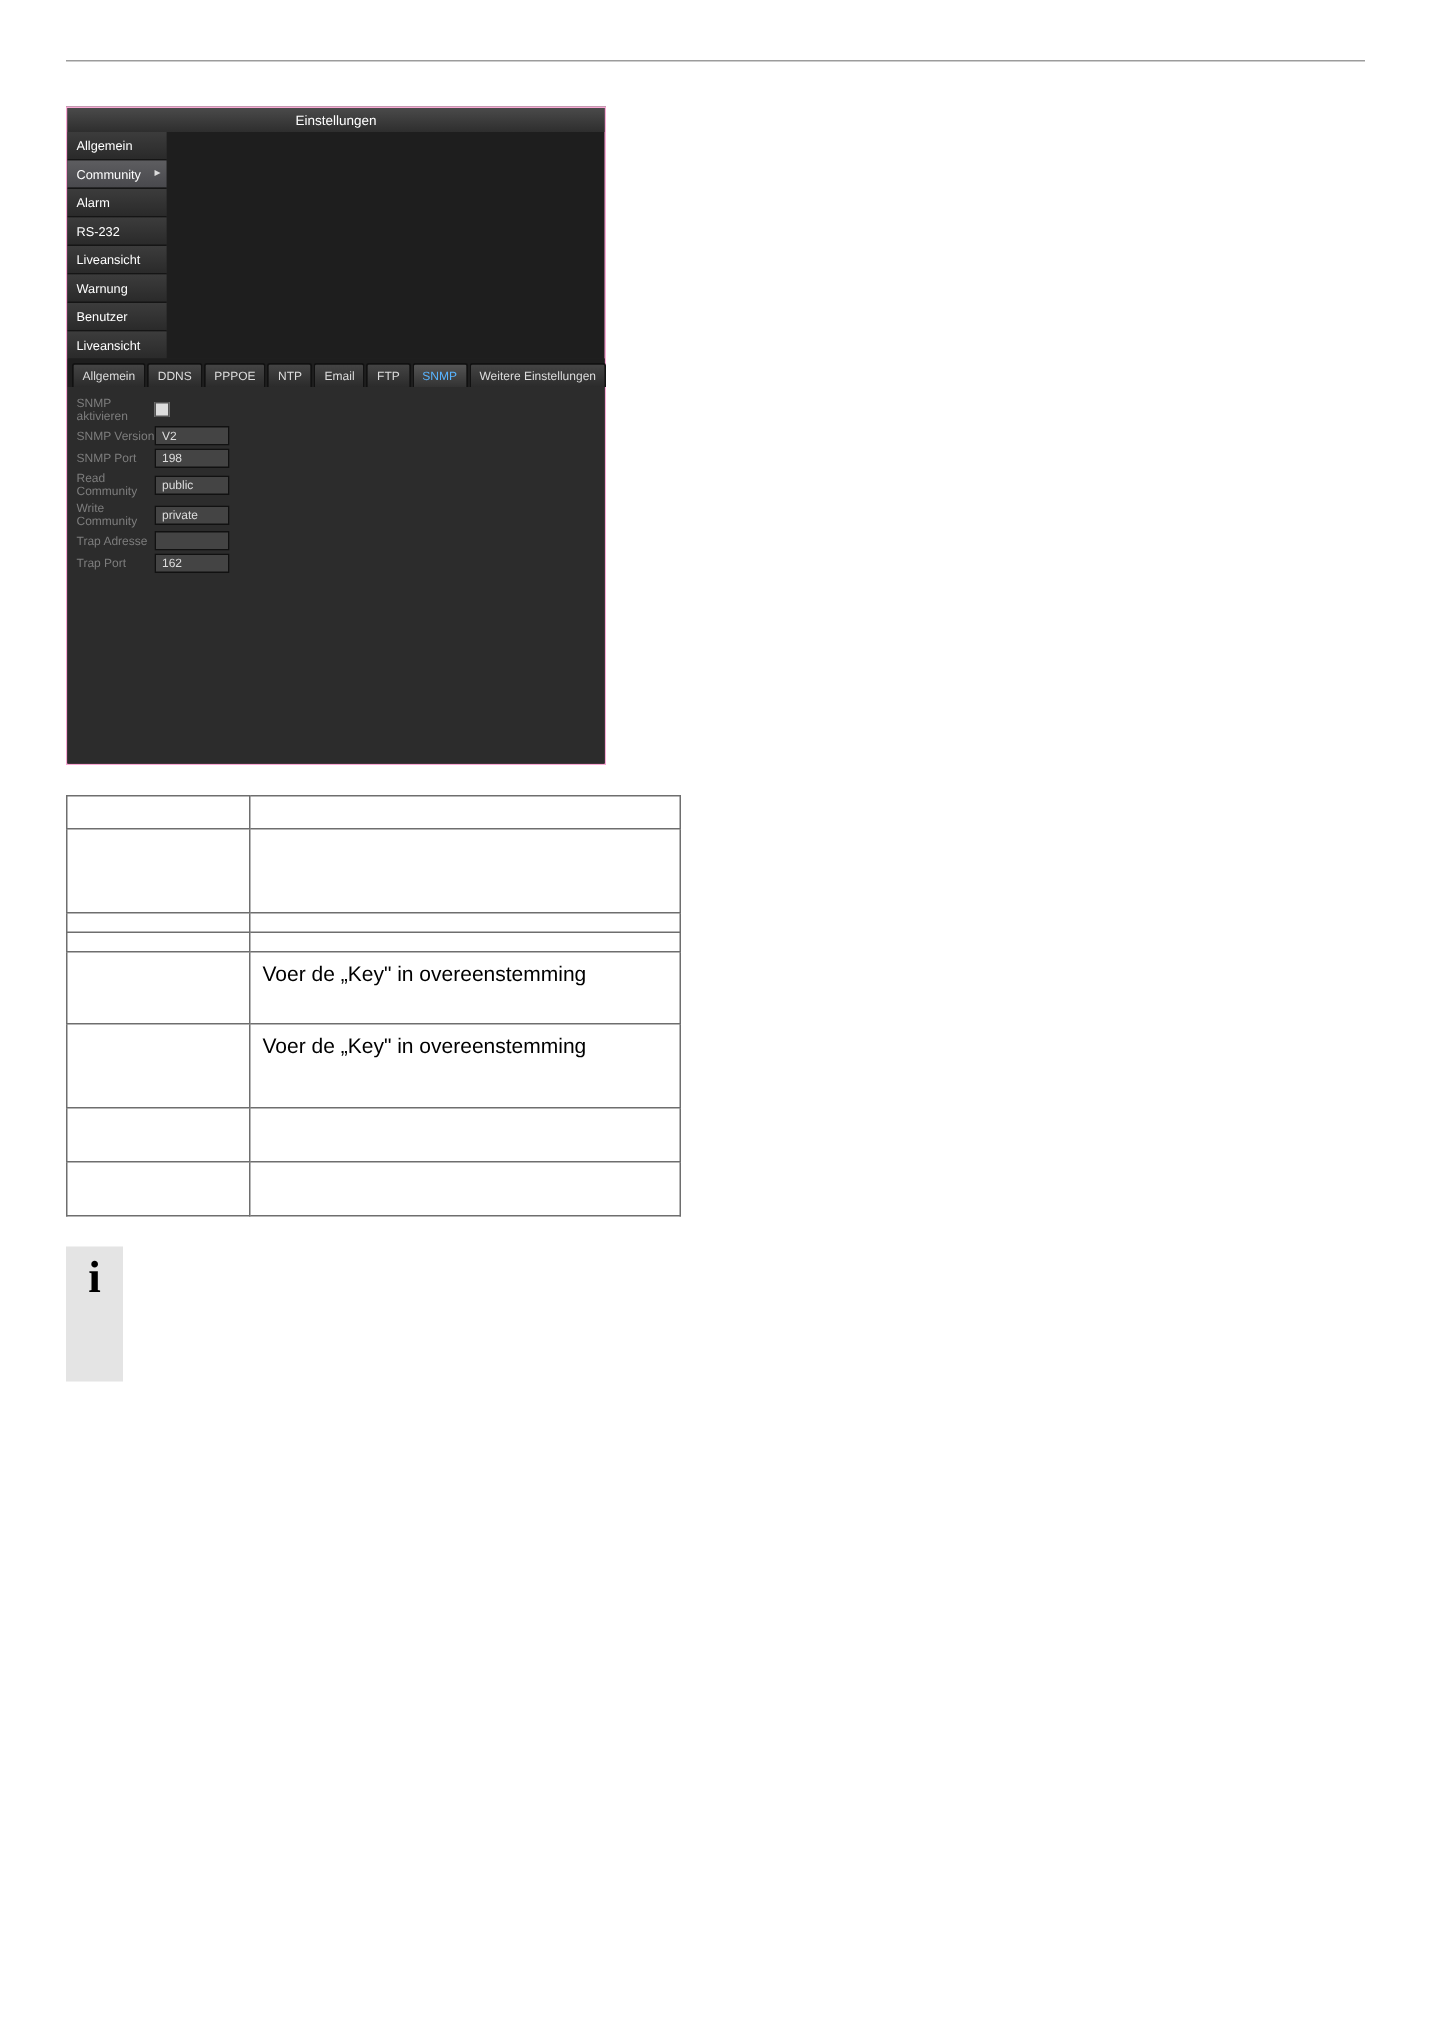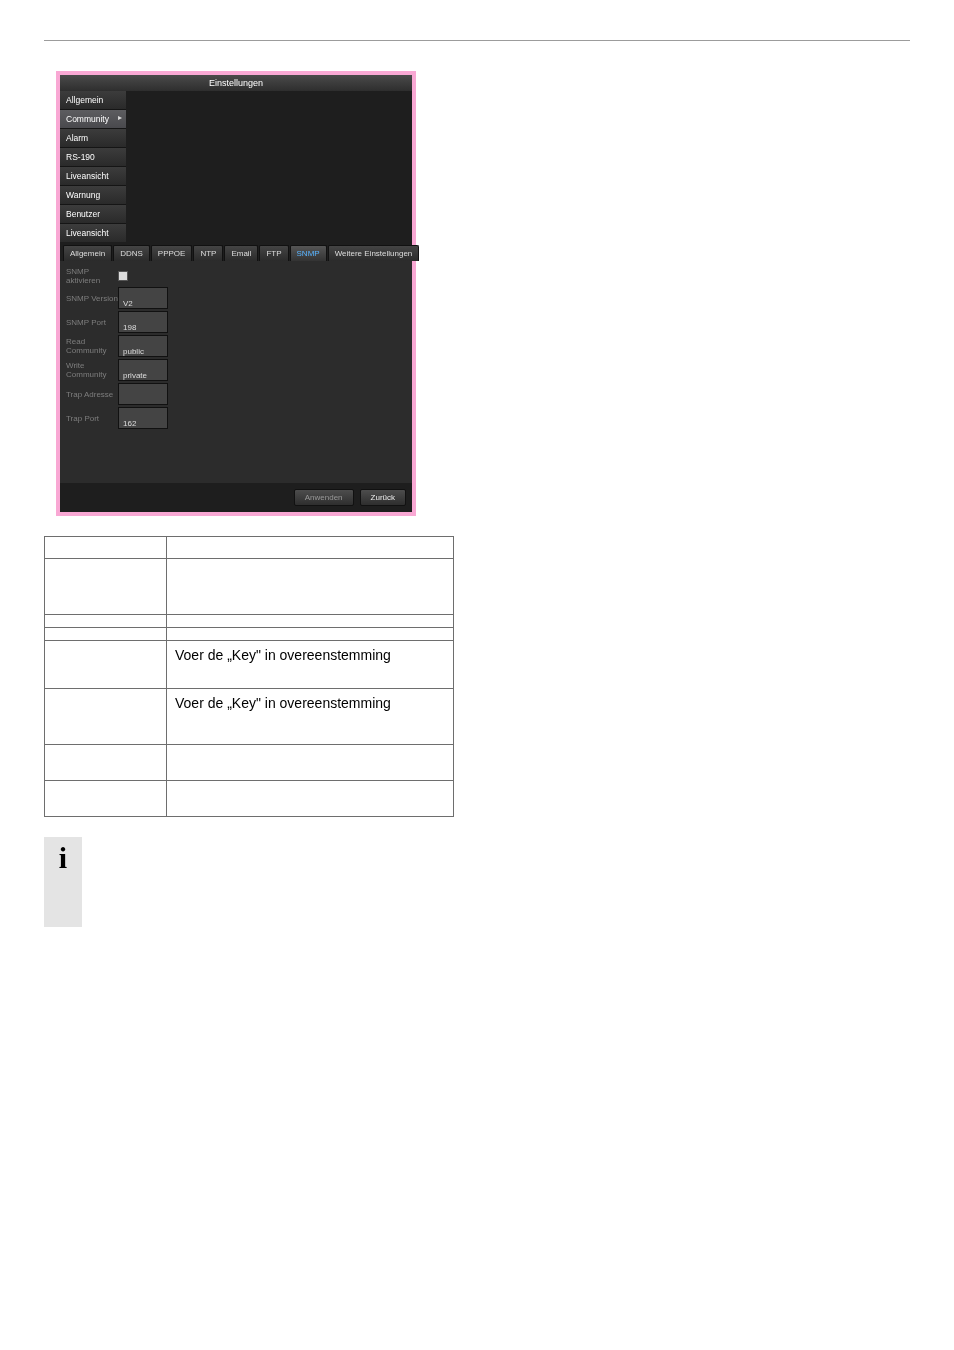--- a/index.html
+++ b/index.html
@@ -21,25 +21,25 @@
     margin: 0 0 30px 0;
   }
   .hr-bottom {
     border: none;
     border-top: 1px solid #9c9c9c;
     margin: 30px 0 0 0;
   }
   
   .app {
     width: 360px;
-    margin: 0 0 20px 12px;
+    margin: 0 0 20px 0;
     background: #1e1e1e;
     font-size: 8.5px;
     color: #cfcfcf;
-    border: 4px solid #f9a8d4;
+    border: 1px solid #f9a8d4;
   }
   .app-title {
     background: linear-gradient(#4a4a4a,#2e2e2e);
     color: #fff;
     text-align: center;
     font-size: 9px;
     padding: 3px 0;
   }
   .app-body { display: flex; flex-direction: column; }
   .sidebar {
@@ -111,21 +111,21 @@
   .frow { display:flex; align-items:center; margin:2px 0; }
   .flabel {
     width: 52px;
     color:#7d7d7d;
     font-size:8px;
   }
   .fval {
     background:#444;
     color:#ddd;
     border:1px solid #111;
-    padding:10px 4px;
+    padding:0 4px;
     font-size:8px;
     min-width:50px;
     height:13px;
     line-height:11px;
   }
   .fcheck {
     width:10px;height:10px;
     background:#ddd;
     border:1px solid #555;
     display:inline-block;
@@ -202,21 +202,21 @@
 <div class="page">
 <hr class="hr-top">
 
 <div class="app">
   <div class="app-title">Einstellungen</div>
   <div class="app-body">
     <div class="sidebar">
       <div class="side-item">Allgemein</div>
       <div class="side-item sel">Community</div>
       <div class="side-item">Alarm</div>
-      <div class="side-item">RS-190</div>
+      <div class="side-item">RS-232</div>
       <div class="side-item">Liveansicht</div>
       <div class="side-item">Warnung</div>
       <div class="side-item">Benutzer</div>
       <div class="side-spacer"></div>
       <div class="side-bottom">Liveansicht</div>
     </div>
     <div class="main">
       <div class="tabs">
         <div class="tab">Allgemein</div>
         <div class="tab">DDNS</div>
@@ -250,24 +250,20 @@
         </div>
         <div class="frow">
           <div class="flabel">Trap Adresse</div>
           <div class="fval"></div>
         </div>
         <div class="frow">
           <div class="flabel">Trap Port</div>
           <div class="fval">162</div>
         </div>
       </div>
-      <div class="btnbar">
-        <div class="btn dim">Anwenden</div>
-        <div class="btn">Zurück</div>
-      </div>
     </div>
   </div>
 </div>
 
 <table class="desc">
   <thead>
     <tr>
       <td class="k"></td>
       <td></td>
     </tr>

